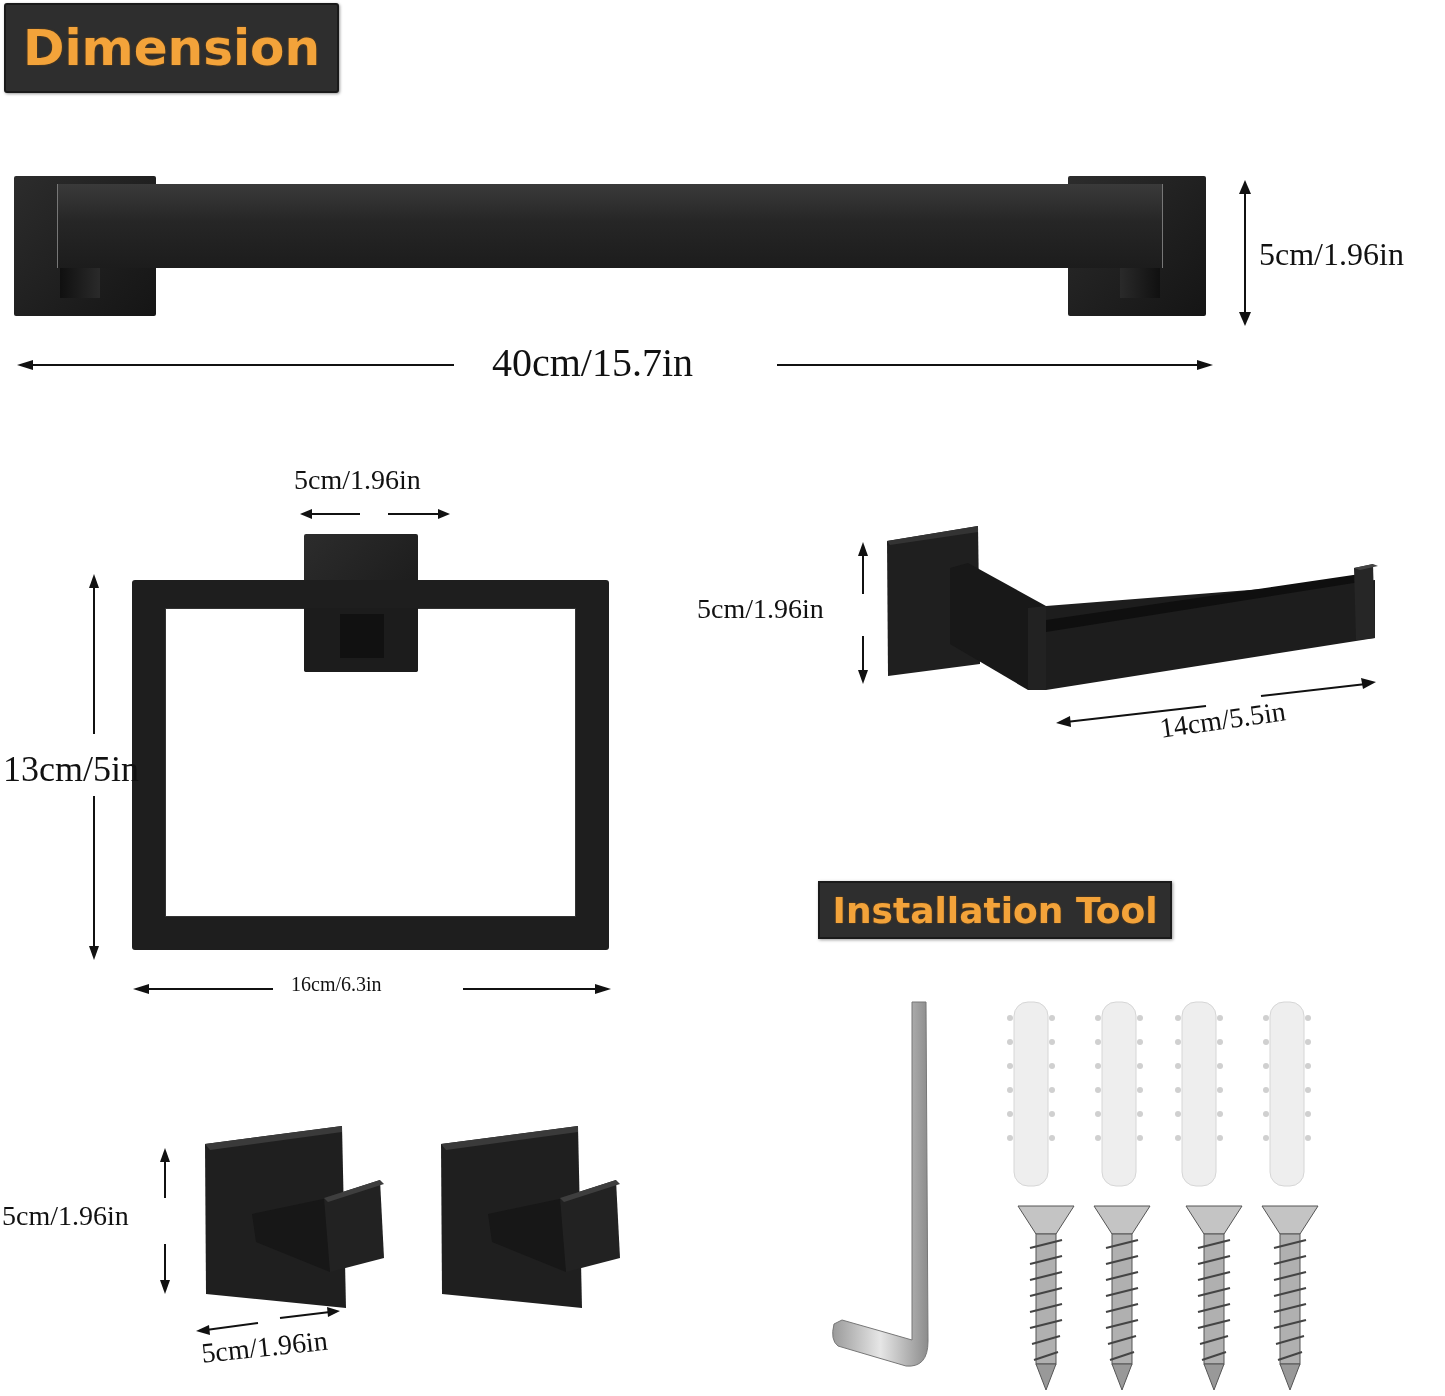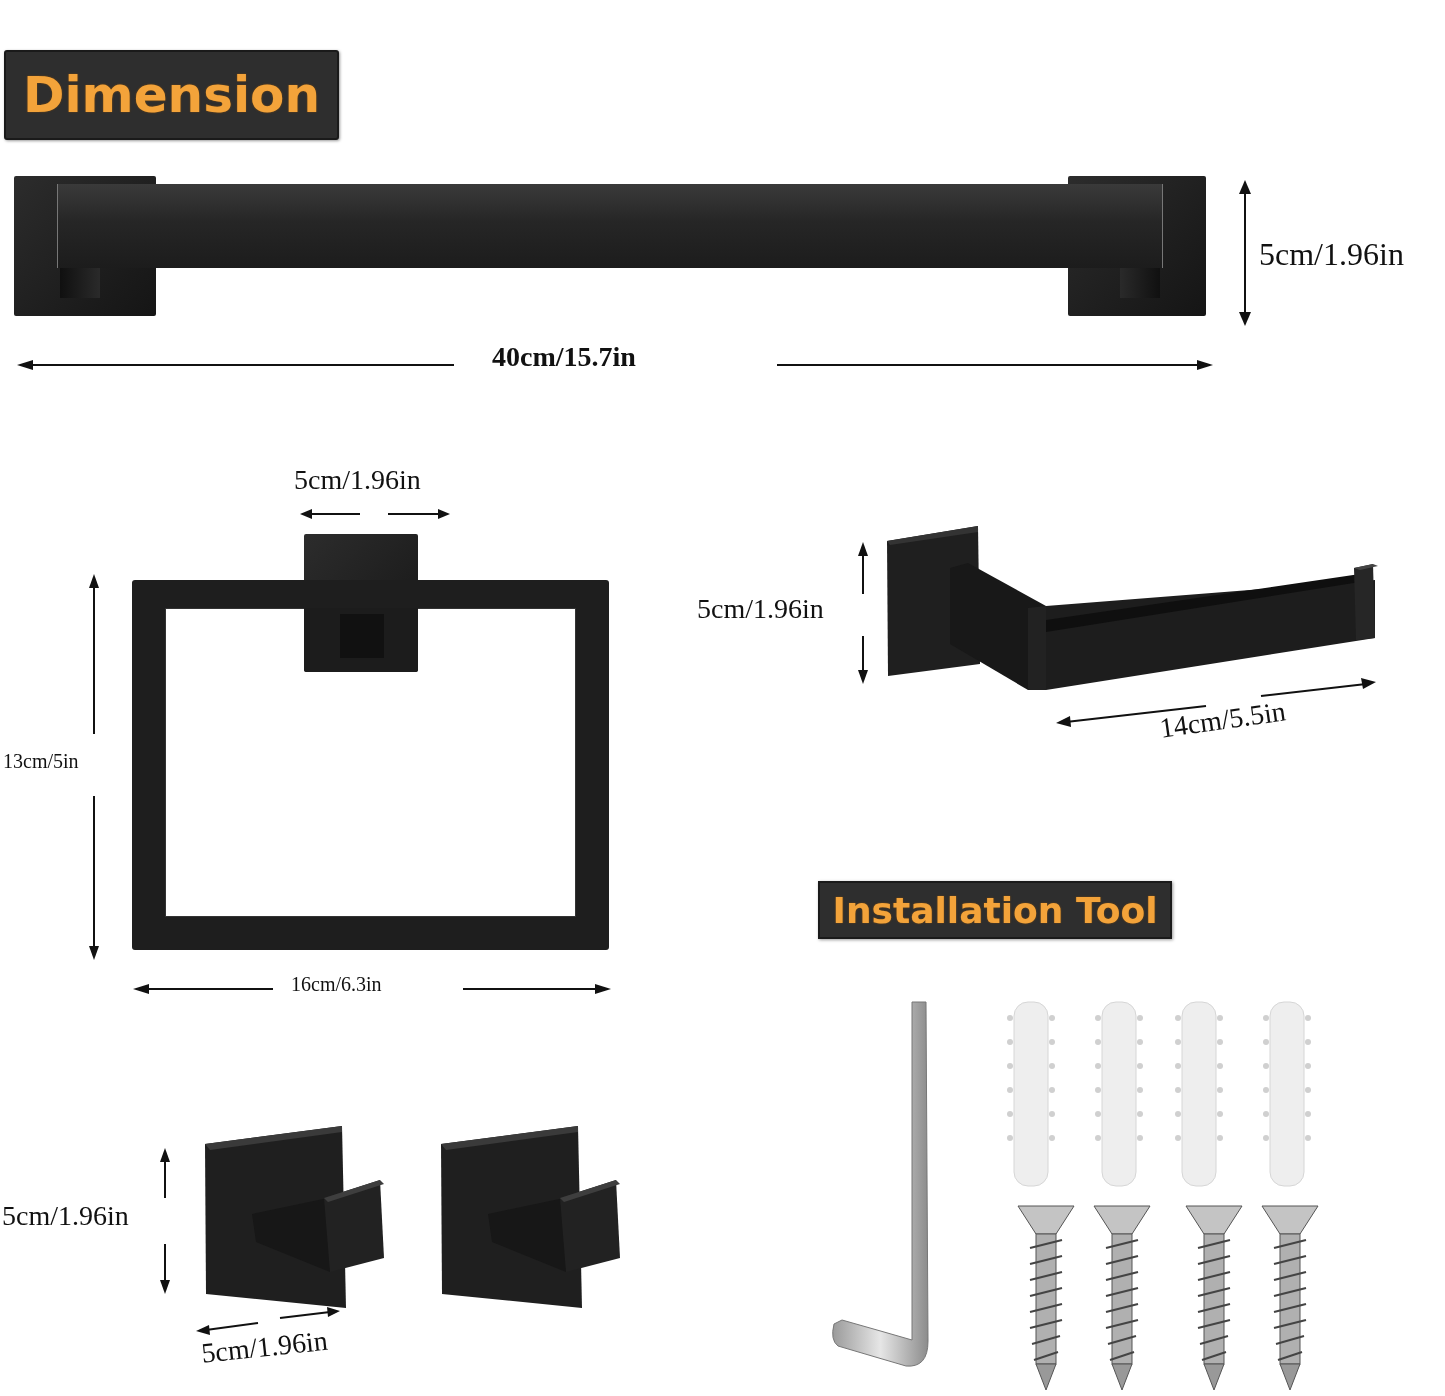--- a/index.html
+++ b/index.html
@@ -14,21 +14,21 @@
   }
   .banner span { text-shadow: 0 0 2px #7a4a10; }
   .dim { font-family: "Liberation Serif", serif; color: #111; white-space: nowrap; line-height: 1; }
   .metal { background: linear-gradient(180deg, #3a3a3a 0%, #262626 45%, #1c1c1c 100%); }
   .plate { background: linear-gradient(135deg, #2c2c2c 0%, #1e1e1e 60%, #151515 100%); border-radius: 2px; }
   svg { position: absolute; overflow: visible; }
 </style>
 </head>
 <body>
 
-<div class="abs banner" style="left:4px; top:3px; width:335px; height:90px; font-size:50px;margin-top:47px;">
+<div class="abs banner" style="left:4px; top:3px; width:335px; height:90px; font-size:50px;">
   <span>Dimension</span>
 </div>
 
 <div class="abs" style="left:0; top:170px; width:1445px; height:220px;">
   <div class="abs plate" style="left:14px; top:6px; width:142px; height:140px;"></div>
   <div class="abs plate" style="left:1068px; top:6px; width:138px; height:140px;"></div>
   <div class="abs metal" style="left:57px; top:14px; width:1106px; height:84px; border-left:1px solid #777; border-right:1px solid #777;"></div>
   <div class="abs" style="left:60px; top:98px; width:40px; height:30px; background:linear-gradient(90deg,#101010,#2a2a2a);"></div>
   <div class="abs" style="left:1120px; top:98px; width:40px; height:30px; background:linear-gradient(90deg,#2a2a2a,#101010);"></div>
 </div>
@@ -39,21 +39,21 @@
   <polygon points="9,146 3,132 15,132" fill="#111"></polygon>
 </svg>
 <div class="abs dim" style="left:1259px; top:238px; font-size:32px;">5cm/1.96in</div>
 
 <svg style="left:17px; top:357px;" width="1196" height="16">
   <line x1="6" y1="8" x2="437" y2="8" stroke="#111" stroke-width="2"></line>
   <polygon points="0,8 16,3 16,13" fill="#111"></polygon>
   <line x1="760" y1="8" x2="1188" y2="8" stroke="#111" stroke-width="2"></line>
   <polygon points="1196,8 1180,3 1180,13" fill="#111"></polygon>
 </svg>
-<div class="abs dim" style="left:492px; top:343px; font-size:28px;font-weight:bold;">40cm/15.7in</div>
+<div class="abs dim" style="left:492px; top:343px; font-size:40px;">40cm/15.7in</div>
 
 <div class="abs dim" style="left:294px; top:466px; font-size:28px;">5cm/1.96in</div>
 <svg style="left:300px; top:507px;" width="150" height="14">
   <line x1="10" y1="7" x2="60" y2="7" stroke="#111" stroke-width="2"></line>
   <polygon points="0,7 12,2 12,12" fill="#111"></polygon>
   <line x1="88" y1="7" x2="140" y2="7" stroke="#111" stroke-width="2"></line>
   <polygon points="150,7 138,2 138,12" fill="#111"></polygon>
 </svg>
 
 <div class="abs" style="left:132px; top:534px; width:480px; height:420px;">
@@ -62,21 +62,21 @@
   <div class="abs" style="left:172px; top:74px; width:114px; height:64px; background:#1c1c1c; border-radius:0 0 3px 3px;"></div>
   <div class="abs" style="left:208px; top:80px; width:44px; height:44px; background:#111;"></div>
 </div>
 
 <svg style="left:87px; top:574px;" width="14" height="386">
   <line x1="7" y1="10" x2="7" y2="160" stroke="#111" stroke-width="2"></line>
   <polygon points="7,0 2,14 12,14" fill="#111"></polygon>
   <line x1="7" y1="222" x2="7" y2="376" stroke="#111" stroke-width="2"></line>
   <polygon points="7,386 2,372 12,372" fill="#111"></polygon>
 </svg>
-<div class="abs dim" style="left:3px; top:751px; font-size:20px;">13cm/5in</div>
+<div class="abs dim" style="left:3px; top:751px; font-size:36px;">13cm/5in</div>
 
 <svg style="left:133px; top:981px;" width="478" height="16">
   <line x1="8" y1="8" x2="140" y2="8" stroke="#111" stroke-width="2"></line>
   <polygon points="0,8 16,3 16,13" fill="#111"></polygon>
   <line x1="330" y1="8" x2="470" y2="8" stroke="#111" stroke-width="2"></line>
   <polygon points="478,8 462,3 462,13" fill="#111"></polygon>
 </svg>
 <div class="abs dim" style="left:291px; top:974px; font-size:20px;">16cm/6.3in</div>
 
 <svg style="left:880px; top:520px;" width="510" height="180">

